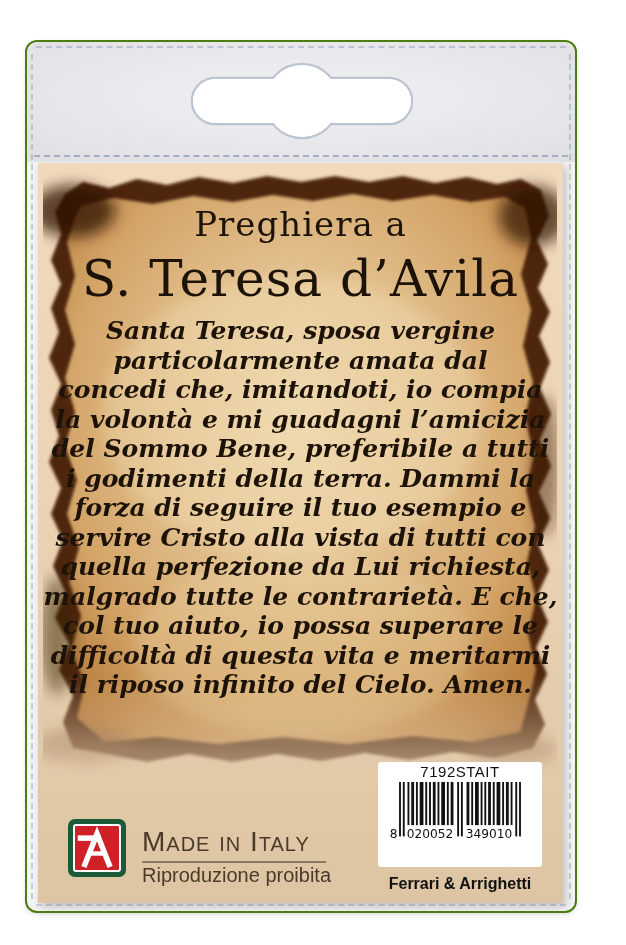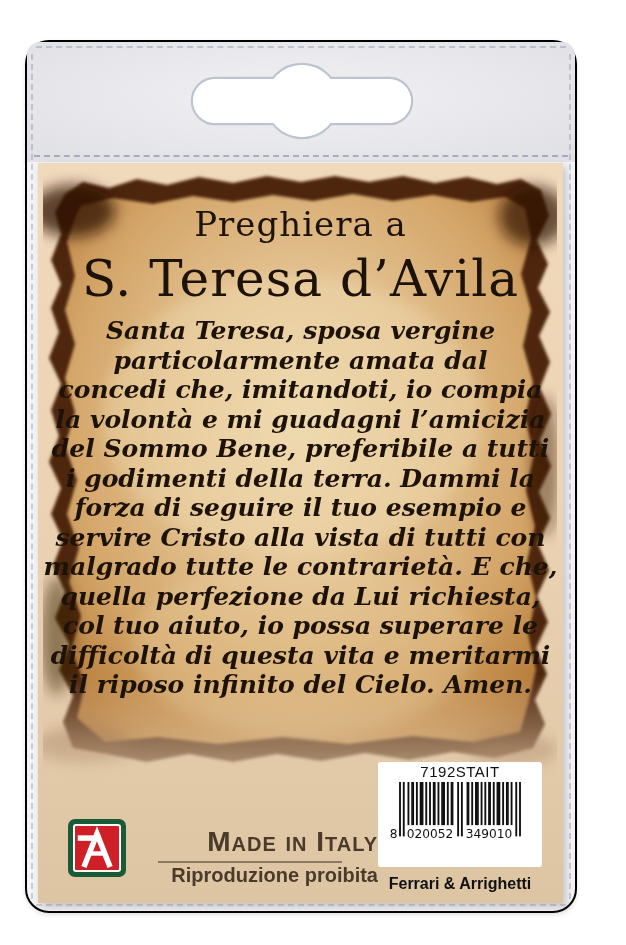--- a/index.html
+++ b/index.html
@@ -4,21 +4,21 @@
 <style>
   html,body{margin:0;padding:0;}
   body{
     width:626px;height:945px;position:relative;overflow:hidden;
     background:#ffffff;
     font-family:"Liberation Sans", sans-serif;
   }
   
   .bag{
     position:absolute;left:25px;top:40px;width:552px;height:873px;
-    background:#f4f4f6;border:2px solid #000000;border-radius:24px;
+    background:#f4f4f6;border:2px solid #4d7c0f;border-radius:12px;
     box-sizing:border-box;
     box-shadow:0 2px 4px rgba(150,150,160,.25);
   }
   .flap{
     position:absolute;left:0;top:0;right:0;height:118px;
     border-radius:13px 13px 0 0;
     background:radial-gradient(ellipse at 50% 45%, #f1f1f4 0%, #e8e8ec 55%, #dfdfe4 100%);
     border-bottom:2px solid #e2e3e8;
   }
   .stitch-top{position:absolute;left:9px;right:9px;top:4px;border-top:2px dashed rgba(125,140,170,.40);}
@@ -51,21 +51,21 @@
   
   .logo{
     position:absolute;left:30px;top:656px;width:58px;height:58px;
     background:#1a5a36;border-radius:7px;
   }
   .logo-inner{
     position:absolute;left:5px;top:5px;right:5px;bottom:5px;
     background:#cf2027;border:2px solid #ffffff;border-radius:3px;
   }
   .logo-inner svg{position:absolute;left:0;top:0;width:100%;height:100%;}
-  .madein{position:absolute;left:120px;top:664px;width:220px;text-align:right;color:#4a3a29;font-weight:bold;}
+  .madein{position:absolute;left:104px;top:664px;width:220px;text-align:left;color:#4a3a29;}
   .madein-label{
     font-variant:small-caps;font-size:28px;line-height:30px;letter-spacing:1px;
     font-family:"Liberation Sans", sans-serif;
   }
   .madein-divider{border:none;border-top:2px solid #8b7a63;margin:4px 0 4px;width:184px;}
   .notice{font-size:20px;line-height:17px;}
   
   .barcode-label{
     position:absolute;left:340px;top:599px;width:164px;height:105px;
     background:#ffffff;border-radius:3px;text-align:center;
@@ -152,22 +152,22 @@
       <div class="title2">S. Teresa d’Avila</div>
       <div class="prayer">
         <div class="prayer-line">Santa Teresa, sposa vergine</div>
         <div class="prayer-line">particolarmente amata dal</div>
         <div class="prayer-line">concedi che, imitandoti, io compia</div>
         <div class="prayer-line">la volontà e mi guadagni l’amicizia</div>
         <div class="prayer-line">del Sommo Bene, preferibile a tutti</div>
         <div class="prayer-line">i godimenti della terra. Dammi la</div>
         <div class="prayer-line">forza di seguire il tuo esempio e</div>
         <div class="prayer-line">servire Cristo alla vista di tutti con</div>
+        <div class="prayer-line">quella perfezione da Lui richiesta,</div>
         <div class="prayer-line">malgrado tutte le contrarietà. E che,</div>
-        <div class="prayer-line">quella perfezione da Lui richiesta,</div>
         <div class="prayer-line">col tuo aiuto, io possa superare le</div>
         <div class="prayer-line">difficoltà di questa vita e meritarmi</div>
         <div class="prayer-line">il riposo infinito del Cielo. Amen.</div>
       </div>
     </div>
 
     <div class="logo">
       <div class="logo-inner">
         <svg viewBox="0 0 40 40">
           <g stroke="#ffffff" fill="none" stroke-linecap="square">

